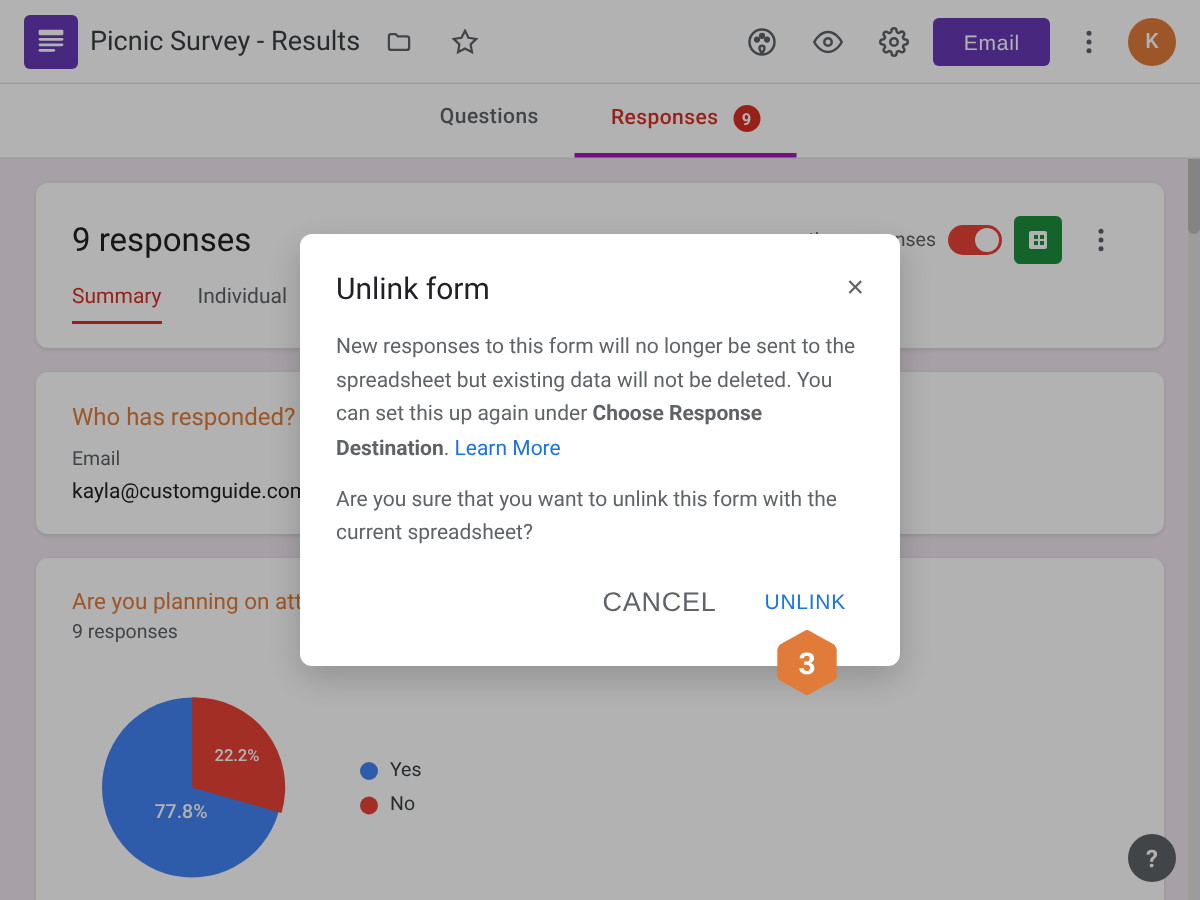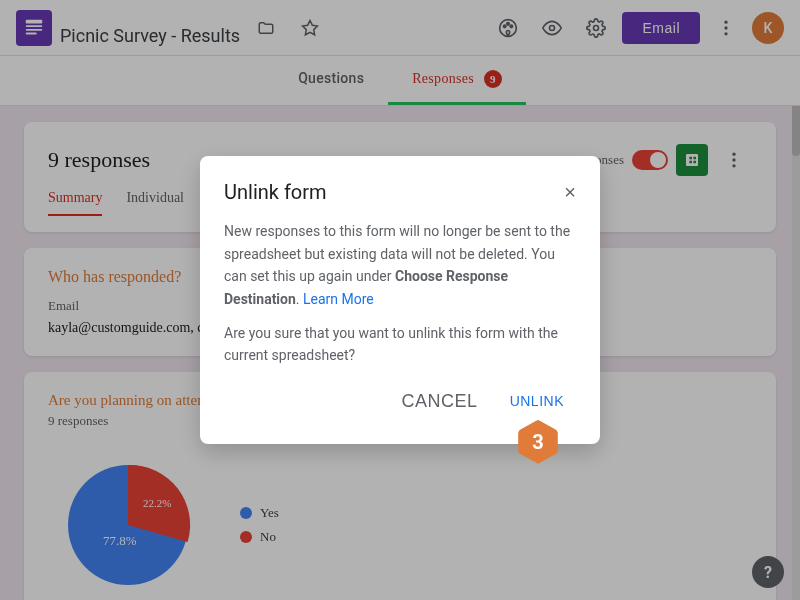--- a/index.html
+++ b/index.html
@@ -18,21 +18,21 @@
       height: 56px;
       display: flex;
       align-items: center;
       padding: 0 16px;
       border-bottom: 1px solid #e0e0e0;
       position: relative;
       z-index: 10;
     }
     .topbar-left {
       display: flex;
-      align-items: flex-end;
+      align-items: center;
       gap: 8px;
       flex: 1;
     }
     .app-icon {
       width: 36px;
       height: 36px;
       background: #673ab7;
       border-radius: 4px;
       display: flex;
       align-items: center;
@@ -103,22 +103,21 @@
       padding: 14px 24px;
       font-size: 14px;
       color: #5f6368;
       cursor: pointer;
       border-bottom: 3px solid transparent;
       font-weight: 500;
       letter-spacing: 0.3px;
     }
     .tab.active {
       color: #d93025;
-      border-bottom: 3px solid #22c55e;
-      font-family: Liberation Serif, serif;
+      border-bottom: 3px solid #a21caf;
     }
     .tab-badge {
       background: #d93025;
       color: #fff;
       border-radius: 50%;
       font-size: 11px;
       width: 18px;
       height: 18px;
       display: inline-flex;
       align-items: center;
@@ -126,21 +125,20 @@
       margin-left: 6px;
       font-weight: 700;
     }
 
     
     .main {
       padding: 16px 24px;
       overflow-y: auto;
       height: calc(600px - 56px - 49px);
       position: relative;
-      font-family: Liberation Serif, serif;
     }
 
     
     .response-card {
       background: #fff;
       border-radius: 8px;
       padding: 20px 24px 16px;
       margin-bottom: 16px;
       box-shadow: 0 1px 3px rgba(0,0,0,0.1);
     }

